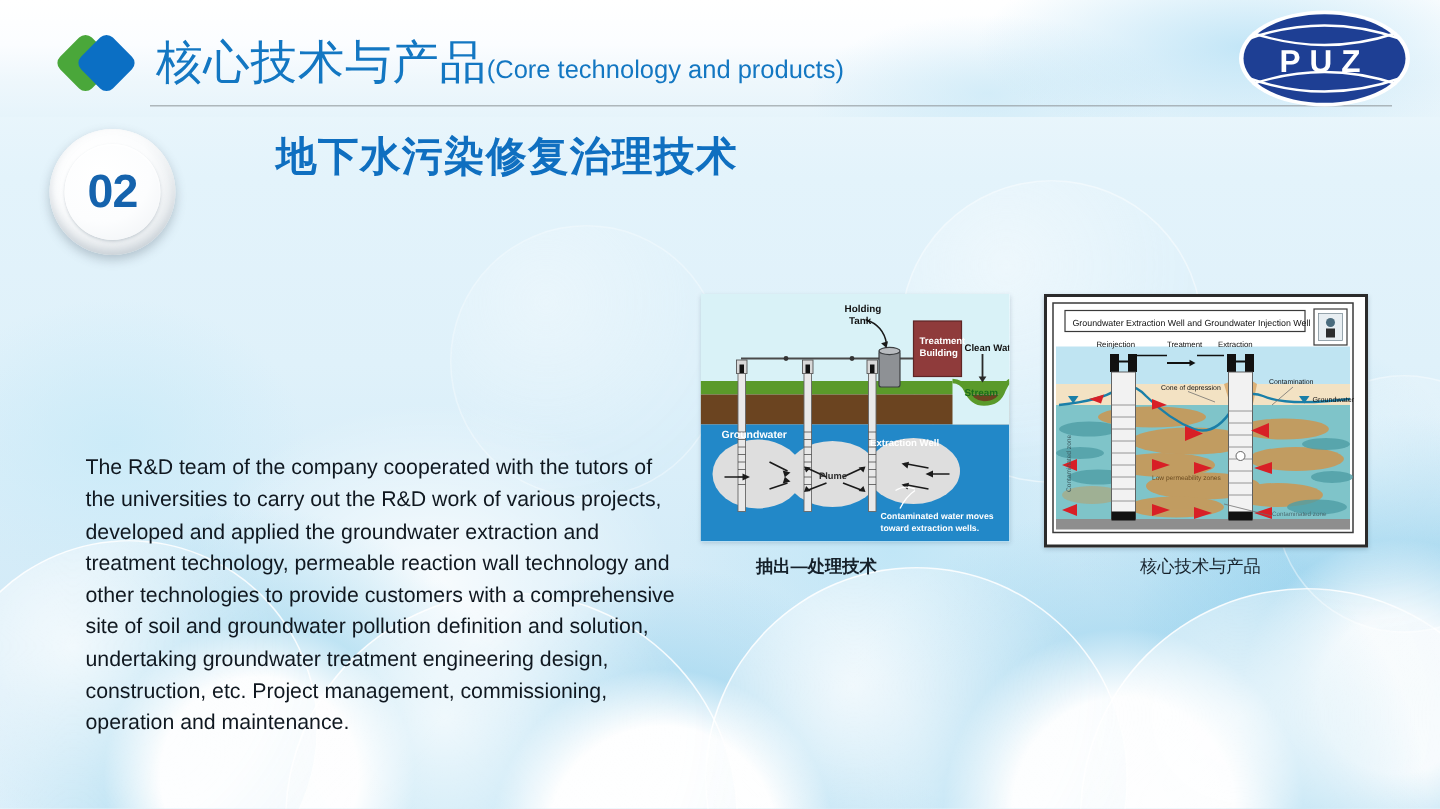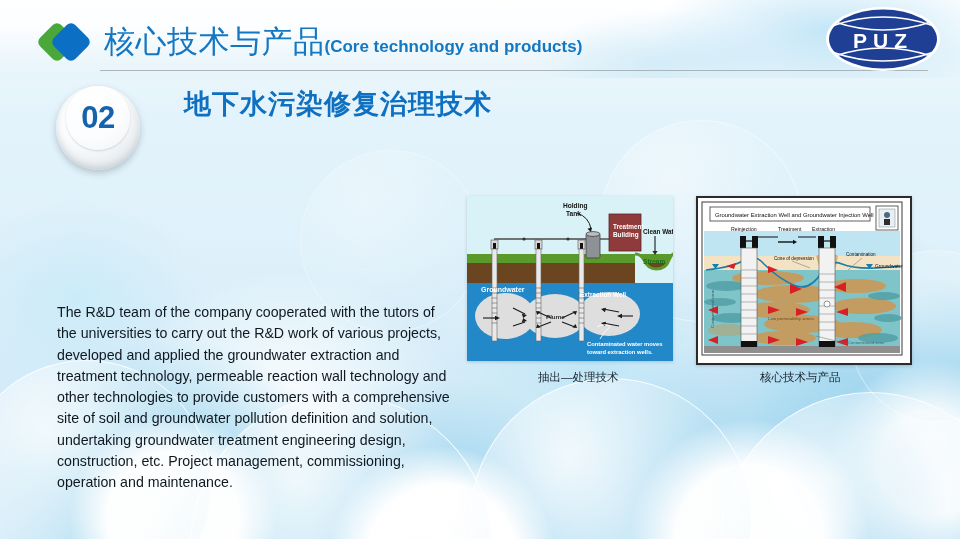--- a/index.html
+++ b/index.html
@@ -40,29 +40,29 @@
     background:linear-gradient(180deg,#ffffff 0%,#fbfdff 38%,#eef7fc 70%,#e6f4fb 100%);}
   #header-haze{position:absolute;right:0;top:0;width:430px;height:78px;
     background:radial-gradient(ellipse 250px 90px at 70% 40%, rgba(176,222,244,.75), rgba(255,255,255,0) 72%),
                radial-gradient(ellipse 160px 70px at 30% 80%, rgba(195,230,246,.6), rgba(255,255,255,0) 75%);}
   #logo-mark{position:absolute;left:40px;top:20px;width:58px;height:44px;}
   #logo-mark .dia{position:absolute;width:30px;height:30px;border-radius:6px;transform:rotate(45deg);}
   #logo-mark .dia-green{left:2px;top:7px;background:#4aa73a;}
   #logo-mark .dia-blue{left:16px;top:7px;background:#0b6fc4;}
   #header-title{position:absolute;left:104px;top:21px;color:#1377c2;white-space:nowrap;}
   #header-title .cn{font-size:31px;font-weight:400;letter-spacing:.5px;}
-  #header-title .en{font-size:17px;font-weight:700;}
+  #header-title .en{font-size:17px;font-weight:400;}
   #header-rule{position:absolute;left:100px;top:70px;width:828px;height:1px;background:#9aa1a6;opacity:.75;}
   #puz-logo{position:absolute;right:18px;top:5px;width:118px;height:68px;}
 
   
-  #badge{position:absolute;left:56px;top:86px;width:84px;height:84px;border-radius:50%;
+  #badge{position:absolute;left:33px;top:86px;width:84px;height:84px;border-radius:50%;
     background:radial-gradient(circle at 36% 26%, #ffffff 0%, #fbfcfd 42%, #e7ebee 78%, #d4dade 100%);
     box-shadow:0 3px 7px rgba(80,95,110,.33), inset 0 -3px 6px rgba(170,182,192,.5), inset 0 2px 3px #fff;
-    display:flex;align-items:flex-start;justify-content:center;}
+    display:flex;align-items:center;justify-content:center;}
   #badge-inner{width:64px;height:64px;border-radius:50%;
     background:radial-gradient(circle at 38% 30%, #ffffff 0%, #fcfdfe 55%, #eef1f4 100%);
     box-shadow:inset 0 1px 2px rgba(255,255,255,.95), 0 1px 2px rgba(150,163,175,.45);
     display:flex;align-items:center;justify-content:center;}
   #badge-num{font-size:31px;font-weight:bold;color:#1563ad;letter-spacing:-.5px;}
   #sec-title{position:absolute;left:160px;top:89px;margin-left:24px;}
   #sec-title .cn{font-size:27px;font-weight:bold;color:#0f6fc0;letter-spacing:1px;line-height:1.15;}
   #sec-title .en{font-size:20px;font-weight:bold;color:#0f6fc0;margin-top:3px;line-height:1.15;}
 
   
@@ -70,21 +70,21 @@
           color:#101820;text-align:justify;}
   #txt-en{position:absolute;left:57px;top:302px;width:394px;font-size:14.2px;line-height:1.5;
           color:#101820;}
 
   
   #fig1{position:absolute;left:467px;top:196px;width:206px;height:165px;overflow:hidden;
         box-shadow:0 1px 3px rgba(40,70,90,.22);}
   #fig2{position:absolute;left:696px;top:196px;width:212px;height:165px;overflow:hidden;
         background:#fff;border:2px solid #2b2b2b;box-shadow:0 1px 3px rgba(40,70,90,.25);}
   .cap{position:absolute;top:370px;font-size:11.5px;color:#16212b;}
-  #cap1{left:538px;}
+  #cap1{left:504px;font-weight:bold;}
   #cap2{left:760px;}
   svg{display:block;}
 </style>
 </head>
 <body>
 
 <div id="slide">
 
   <div class="bubble b1"></div>
   <div class="bubble b2"></div>

